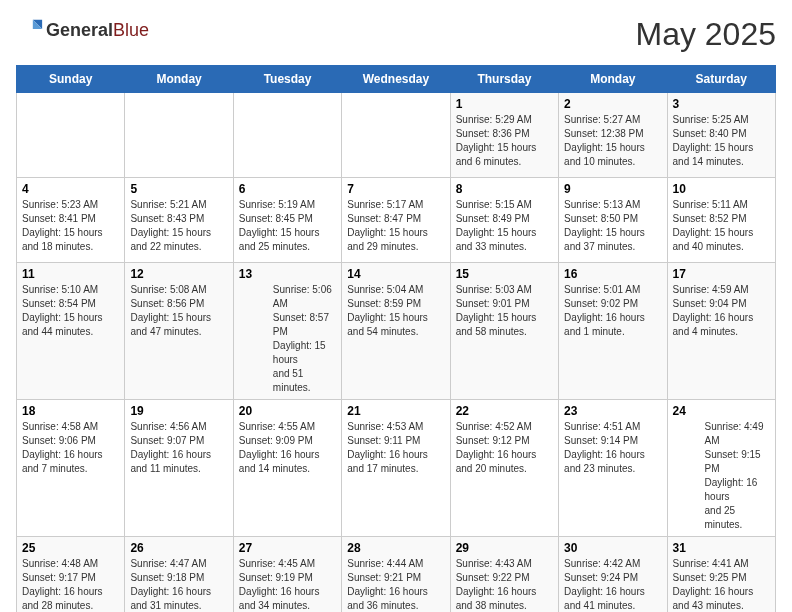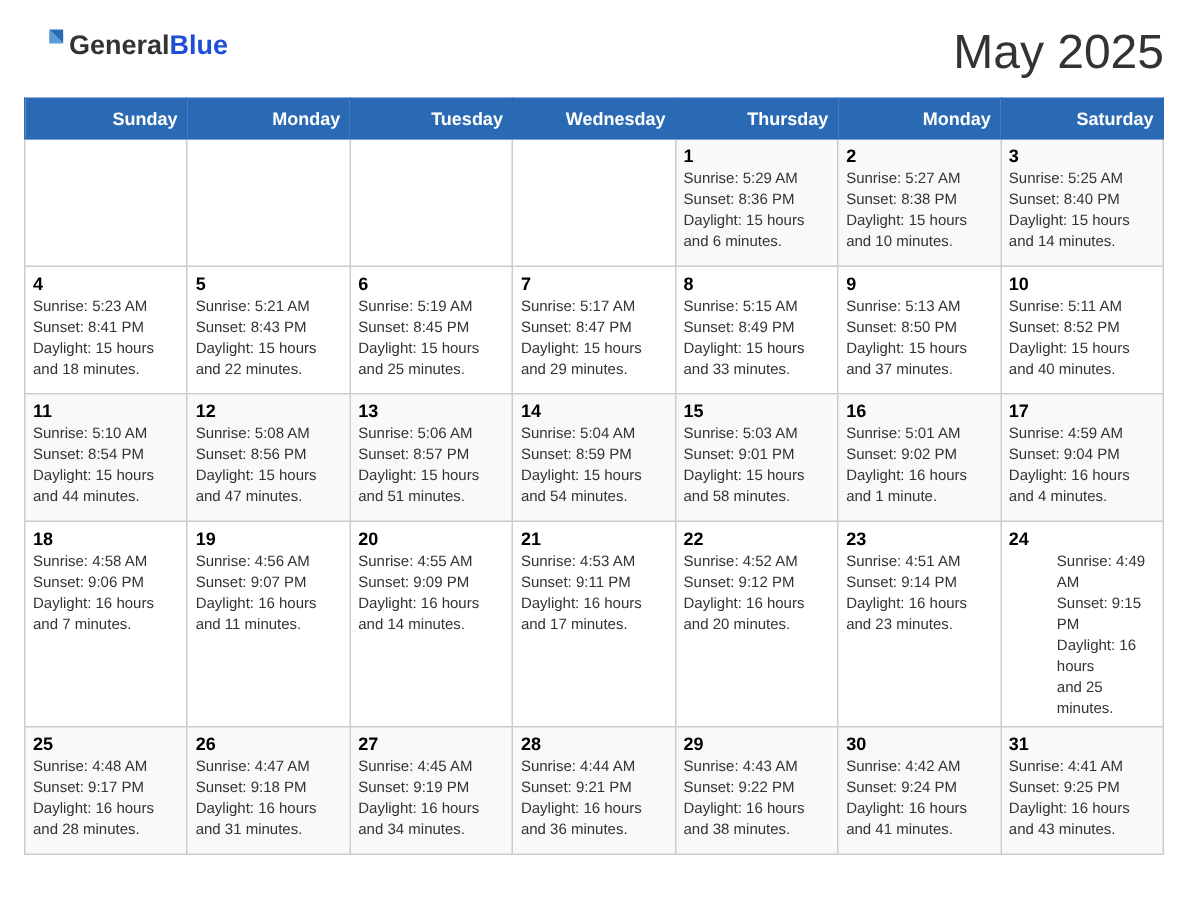--- a/index.html
+++ b/index.html
@@ -20,22 +20,22 @@
       display: flex;
       align-items: center;
     }
     .logo-text-general {
       font-size: 18px;
       font-weight: bold;
       color: #333;
     }
     .logo-text-blue {
       font-size: 18px;
-      font-weight: bold;
-      color: #1d4ed8;
+      font-weight: normal;
+      color: #7f1d1d;
     }
     .logo-icon {
       width: 28px;
       height: 28px;
       margin-right: 2px;
     }
     .title-block {
       text-align: right;
     }
     .month-title {
@@ -48,21 +48,21 @@
       color: #555;
     }
     table {
       width: 100%;
       border-collapse: collapse;
       font-size: 11px;
     }
     thead tr th {
       background-color: #2a6ab5;
       color: #fff;
-      text-align: right;
+      text-align: center;
       padding: 6px 6px;
       font-size: 12px;
       font-weight: bold;
       border: 1px solid #2a6ab5;
     }
     tbody tr td {
       border: 1px solid #ccc;
       vertical-align: top;
       padding: 4px 5px;
       width: calc(100% / 7);
@@ -128,21 +128,21 @@
         <td>
           <span class="day-number">1</span>
           <div class="day-info" style="white-space: pre-line;">Sunrise: 5:29 AM
 Sunset: 8:36 PM
 Daylight: 15 hours
 and 6 minutes.</div>
         </td>
         <td>
           <span class="day-number">2</span>
           <div class="day-info" style="white-space: pre-line;">Sunrise: 5:27 AM
-Sunset: 8:38 PM
+Sunset: 12:38 PM
 Daylight: 15 hours
 and 10 minutes.</div>
         </td>
         <td>
           <span class="day-number">3</span>
           <div class="day-info" style="white-space: pre-line;">Sunrise: 5:25 AM
 Sunset: 8:40 PM
 Daylight: 15 hours
 and 14 minutes.</div>
         </td>
@@ -208,21 +208,21 @@
         </td>
         <td>
           <span class="day-number">12</span>
           <div class="day-info" style="white-space: pre-line;">Sunrise: 5:08 AM
 Sunset: 8:56 PM
 Daylight: 15 hours
 and 47 minutes.</div>
         </td>
         <td>
           <span class="day-number">13</span>
-          <div class="day-info" style="white-space: pre-line;">Sunrise: 5:06 AM
+          <div class="day-info" style="white-space: pre-line; margin-left: 34px;">Sunrise: 5:06 AM
 Sunset: 8:57 PM
 Daylight: 15 hours
 and 51 minutes.</div>
         </td>
         <td>
           <span class="day-number">14</span>
           <div class="day-info" style="white-space: pre-line;">Sunrise: 5:04 AM
 Sunset: 8:59 PM
 Daylight: 15 hours
 and 54 minutes.</div>

